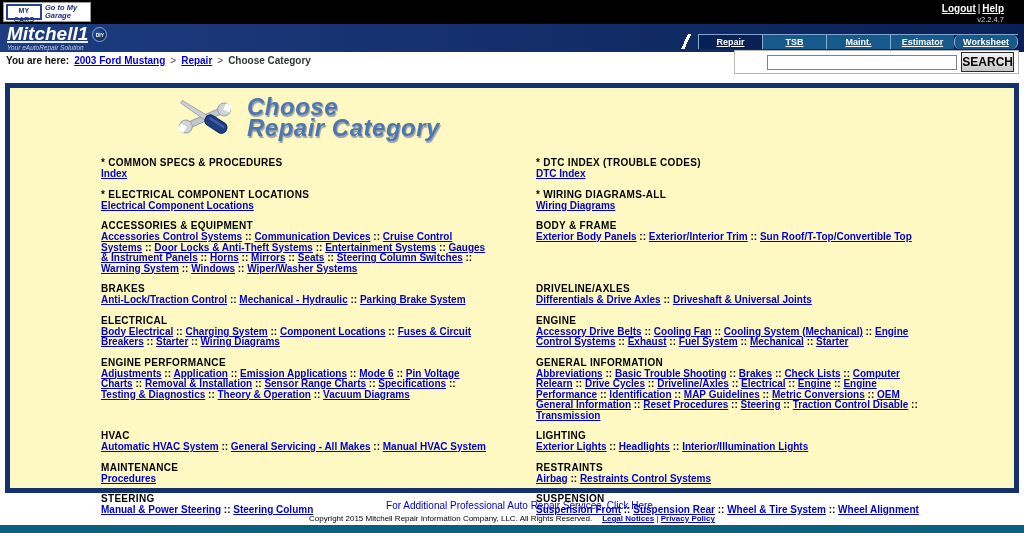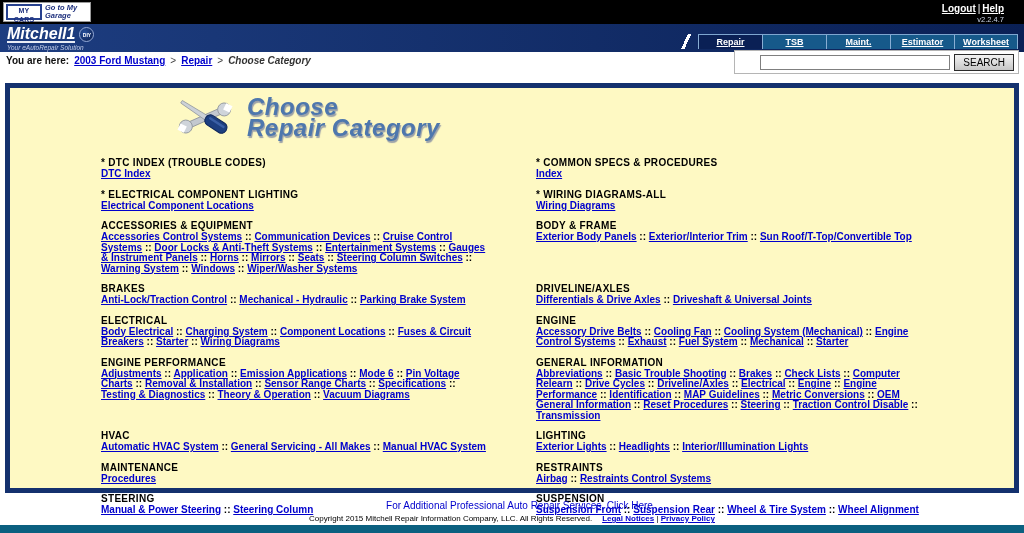--- a/index.html
+++ b/index.html
@@ -19,47 +19,47 @@
   .session-links { font-size:10px; font-weight:bold; color:#fff; }
   .session-links a { color:#fff; text-decoration:underline; cursor:pointer; }
   .session-links .pipe { font-weight:normal; padding:0 2px; }
   .version { font-size:7.5px; color:#cdd6e8; margin-top:1px; }
 
   
   .band { position:absolute; left:0; top:24px; width:1024px; height:28px;
           background:linear-gradient(90deg,#1d3d80,#0a2055); }
   .logo { position:absolute; left:7px; top:2px; }
   .logo-row { display:flex; align-items:center; gap:4px; }
-  .logo-text { font-size:16px; font-weight:bold; font-style:italic; color:#fff; border-bottom:2px solid #e8ecf5; line-height:15px; padding-bottom:0; }
+  .logo-text { font-size:19px; font-weight:bold; font-style:italic; color:#fff; border-bottom:2px solid #e8ecf5; line-height:15px; padding-bottom:0; }
   .badge { width:15px; height:15px; border-radius:50%; background:radial-gradient(circle at 35% 35%, #27509b, #0a1c4a);
            border:1.5px solid #93a9d6; color:#fff; font-size:5px; font-weight:bold; display:flex; align-items:center; justify-content:center; }
   .tagline { font-size:6.5px; color:#c2cde8; font-style:italic; margin-top:1px; }
 
   
   .tabs-wrap { position:absolute; right:6px; bottom:3px; height:15px; display:flex; align-items:stretch; }
   .slash { width:24px; background:linear-gradient(115deg, transparent 45%, #fff 45%, #fff 56%, transparent 56%); }
   #tabs { display:flex; border-top:1px solid #7ea6d0; }
   .tab { width:64px; background:#16598a; border-left:1px solid #89aed4; display:flex; align-items:center; justify-content:center; cursor:pointer; }
-  .tab:last-child { border-right:1px solid #89aed4; }
+  .tab:last-child { border-right:1px solid #89aed4;border-radius:6px; }
   .tab.active { background:#0a2055; }
   .tab span { font-size:9px; font-weight:bold; color:#fff; text-decoration:underline; white-space:nowrap; }
 
   
   .breadcrumb { position:absolute; left:6px; top:55px; font-size:10px; color:#1a1a1a; display:flex; gap:5px; align-items:flex-start; }
   .breadcrumb .bc-label { font-weight:bold; color:#111; }
   .breadcrumb a { color:#0000cc; font-weight:bold; text-decoration:underline; cursor:pointer; }
   .breadcrumb .bc-sep { color:#444; }
-  .breadcrumb .bc-current { font-weight:bold; color:#333;font-style:italic; }
+  .breadcrumb .bc-current { font-weight:bold; color:#333; }
 
   
   .search-panel { position:absolute; right:5px; top:50px; width:285px; height:24px; background:#fff;
                   border:1px solid #b5b5b5; display:flex; align-items:center; justify-content:flex-end; gap:4px; padding:0 4px; }
   .search-input { width:190px; height:15px; border:1px solid #7f7f7f; font-size:10px; padding:0 2px; }
-  .search-btn { font-family:"Liberation Sans",sans-serif; font-size:10px; font-weight:normal; color:#000;
-                background:linear-gradient(#f3f3f3,#c6c6c6); border:1px solid #2b2b2b; padding:2px 8px; cursor:pointer; }
+  .search-btn { font-family:"Liberation Sans",sans-serif; font-size:12px; font-weight:bold; color:#000;
+                background:linear-gradient(#f3f3f3,#c6c6c6); border:1px solid #2b2b2b; padding:2px 0; cursor:pointer; }
 
   
   .content { position:absolute; left:5px; top:83px; width:1014px; height:410px; border:5px solid #14316e; background:#fef9c3; }
   .title-block { margin:6px 0 0 163px; display:flex; align-items:center; gap:10px; }
   .title-lines { font-size:24px; font-weight:bold; font-style:italic; color:#4e77ad;
                  text-shadow:1px 1.5px 1px #9aa0a8; line-height:21px; letter-spacing:0.5px; }
 
   .categories { width:822px; margin:17px auto 0; }
   .cat-row { display:grid; grid-template-columns:1fr 1fr; column-gap:48px; }
   .cat-section { margin-bottom:9px; }
@@ -162,35 +162,35 @@
       <div class="title-lines">
         <div>Choose</div>
         <div>Repair Category</div>
       </div>
     </div>
 
     <div class="categories" id="categories">
         <div class="cat-row">
           <div class="cat-cell">
             <div class="cat-section">
+              <h3>* COMMON SPECS &amp; PROCEDURES</h3>
+              <div class="cat-links"><a>Index</a></div>
+            </div>
+          </div>
+          <div class="cat-cell">
+            <div class="cat-section">
               <h3>* DTC INDEX (TROUBLE CODES)</h3>
               <div class="cat-links"><a>DTC Index</a></div>
             </div>
           </div>
-          <div class="cat-cell">
-            <div class="cat-section">
-              <h3>* COMMON SPECS &amp; PROCEDURES</h3>
-              <div class="cat-links"><a>Index</a></div>
-            </div>
-          </div>
-        </div>
-        <div class="cat-row">
-          <div class="cat-cell">
-            <div class="cat-section">
-              <h3>* ELECTRICAL COMPONENT LIGHTING</h3>
+        </div>
+        <div class="cat-row">
+          <div class="cat-cell">
+            <div class="cat-section">
+              <h3>* ELECTRICAL COMPONENT LOCATIONS</h3>
               <div class="cat-links"><a>Electrical Component Locations</a></div>
             </div>
           </div>
           <div class="cat-cell">
             <div class="cat-section">
               <h3>* WIRING DIAGRAMS-ALL</h3>
               <div class="cat-links"><a>Wiring Diagrams</a></div>
             </div>
           </div>
         </div>

